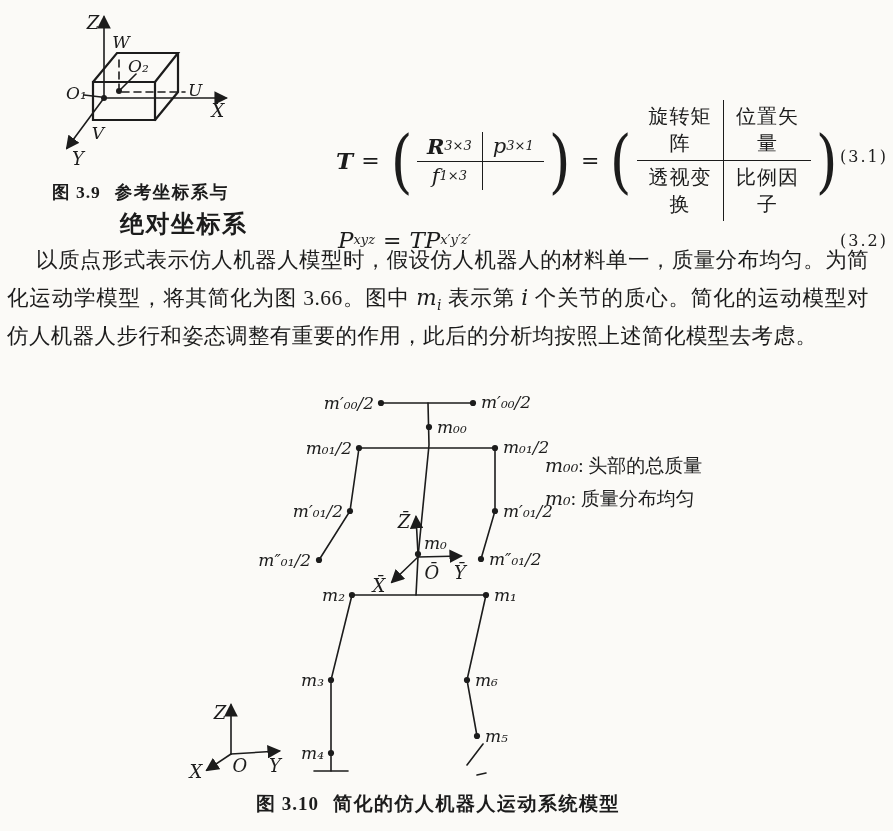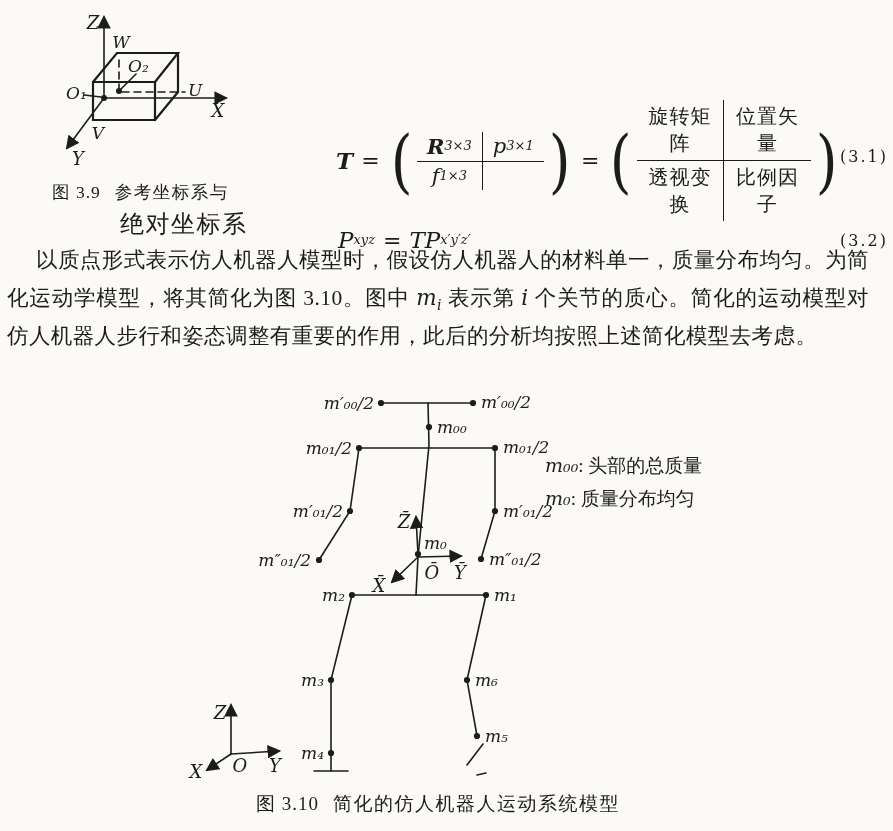--- a/index.html
+++ b/index.html
@@ -41,21 +41,21 @@
   .eqnum31 { transform:translateY(-4px); }
   
   .para {
     position:absolute; left:7px; top:241px; width:862px;
     font-size:21.5px; line-height:38px; text-align:justify;
     text-indent:29px; letter-spacing:0.4px;
   }
   .seg-math { font-style:italic; font-family:"DejaVu Serif",serif; }
   sub.seg-sub { font-style:italic; font-family:"DejaVu Serif",serif; font-size:0.65em; line-height:0; }
   
-  .cap { position:absolute; font-weight:normal; white-space:nowrap; letter-spacing:1.5px; }
+  .cap { position:absolute; font-weight:bold; white-space:nowrap; letter-spacing:1.5px; }
   .cap39-1 { left:52px;  top:180px; font-size:17.5px; }
   .cap39-2 { left:120px; top:208px; font-size:24px; }
   .cap310  { left:256px; top:791px; font-size:19px; }
   .cap .figno { margin-right:14px; letter-spacing:1px; }
   .legend { position:absolute; left:545px; top:449px; font-size:19px; line-height:32px; }
   .legend .sym { font-style:italic; font-family:"DejaVu Serif",serif; }
 </style>
 </head>
 <body>
 
@@ -138,21 +138,21 @@
     <div class="eq-row eq-row2">
       <span class="var it">P</span>
         <sub class="msub">xyz</sub>
       <span class="eqsign">=</span>
       <span class="var it">TP</span>
         <sub class="msub">x′y′z′</sub>
       <span class="eqnum">(3.2)</span>
     </div>
   </div>
 
-  <p class="para"><span class="seg-text">以质点形式表示仿人机器人模型时，假设仿人机器人的材料单一，质量分布均匀。为简化运动学模型，将其简化为图 3.10。图中 </span><span class="seg-math">m</span><sub class="seg-sub">i</sub><span class="seg-text"> 表示第 </span><span class="seg-math">i</span><span class="seg-text"> 个关节的质心。简化的运动模型对仿人机器人步行和姿态调整有重要的作用，此后的分析均按照上述简化模型去考虑。</span></p>
+  <p class="para"><span class="seg-text">以质点形式表示仿人机器人模型时，假设仿人机器人的材料单一，质量分布均匀。为简化运动学模型，将其简化为图 3.66。图中 </span><span class="seg-math">m</span><sub class="seg-sub">i</sub><span class="seg-text"> 表示第 </span><span class="seg-math">i</span><span class="seg-text"> 个关节的质心。简化的运动模型对仿人机器人步行和姿态调整有重要的作用，此后的分析均按照上述简化模型去考虑。</span></p>
 
   <svg style="top:388px" width="893" height="443" viewBox="0 0 893 443">
     <g class="stroke">
       <line x1="381" y1="15" x2="473" y2="15"></line>
       <polyline points="428,15 429,57 418,169"></polyline>
       <line x1="359" y1="60" x2="495" y2="60"></line>
       <polyline points="359,60 350,123 319,172"></polyline>
       <polyline points="495,60 495,123 481,171"></polyline>
       <line x1="418" y1="169" x2="416" y2="207"></line>
       <line x1="352" y1="207" x2="486" y2="207"></line>

